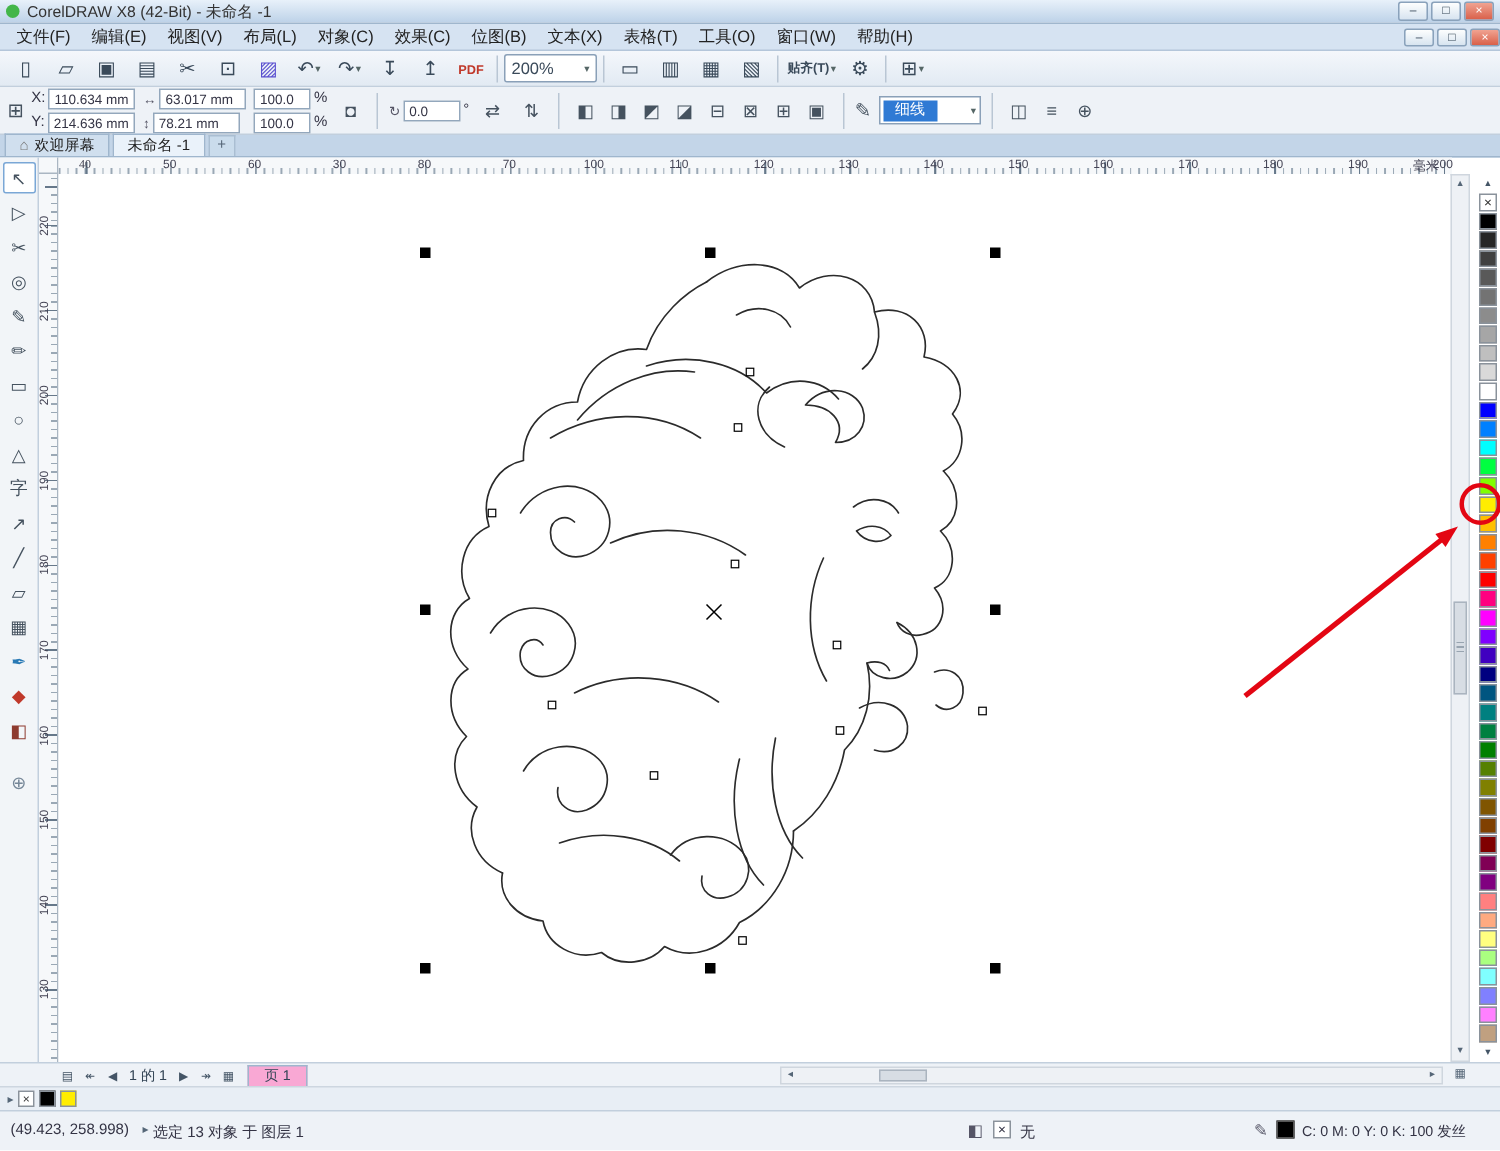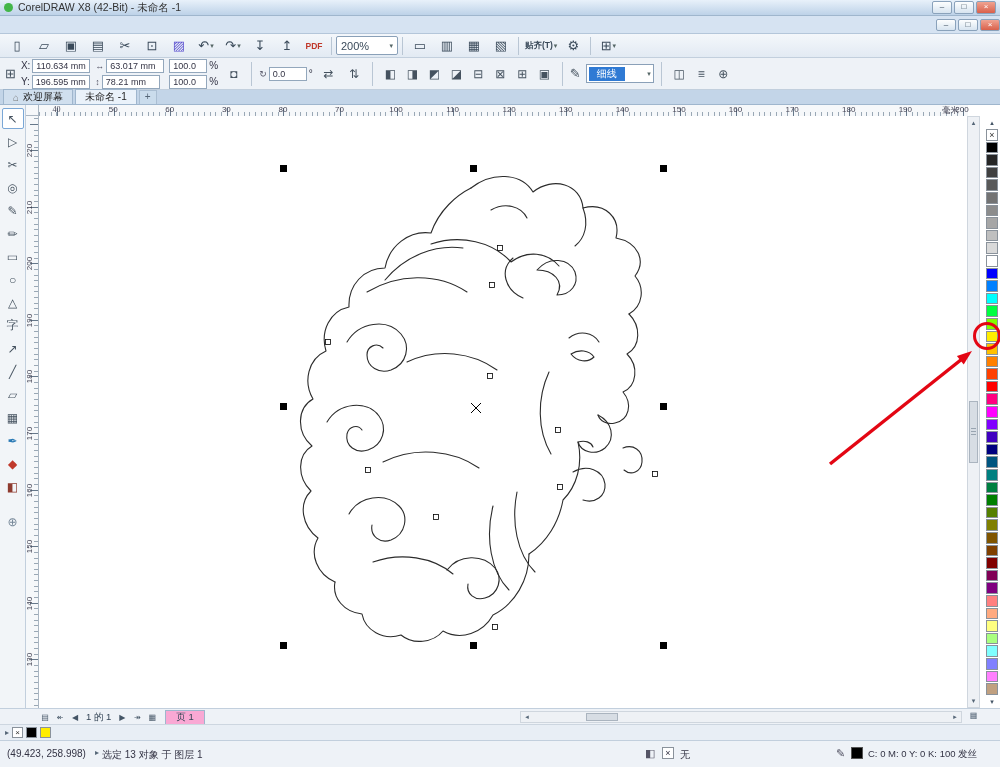--- a/index.html
+++ b/index.html
@@ -151,20 +151,34 @@
   <span class="app-icon"></span>
   <span class="title-text">CorelDRAW X8 (42-Bit) - 未命名 -1</span>
   <span class="win-btns">
     <span class="win-btn">–</span>
     <span class="win-btn">□</span>
     <span class="win-btn close">×</span>
   </span>
 </div>
 
 <div class="menubar">
+  <div id="menu-items">
+      <div class="menu-item">文件(F)</div>
+      <div class="menu-item">编辑(E)</div>
+      <div class="menu-item">视图(V)</div>
+      <div class="menu-item">布局(L)</div>
+      <div class="menu-item">对象(C)</div>
+      <div class="menu-item">效果(C)</div>
+      <div class="menu-item">位图(B)</div>
+      <div class="menu-item">文本(X)</div>
+      <div class="menu-item">表格(T)</div>
+      <div class="menu-item">工具(O)</div>
+      <div class="menu-item">窗口(W)</div>
+      <div class="menu-item">帮助(H)</div>
+    </div>
   <span class="win-btns">
     <span class="win-btn">–</span>
     <span class="win-btn">□</span>
     <span class="win-btn close">×</span>
   </span>
 </div>
 
 <div class="toolbar">
   <div id="toolbar-items">
       <div class="tb-btn">
@@ -241,21 +255,21 @@
 
 <div class="propbar">
   <span class="pb-icon">⊞</span>
   <div class="pb-col">
     <div class="pb-field">
       <span>X:</span>
       <span class="pb-input">110.634 mm</span>
     </div>
     <div class="pb-field">
       <span>Y:</span>
-      <span class="pb-input">196.595 mm</span>
+      <span class="pb-input">214.636 mm</span>
     </div>
   </div>
   <div class="pb-col">
     <div class="pb-field">
       <span class="pb-mini">↔</span>
       <span class="pb-input">63.017 mm</span>
     </div>
     <div class="pb-field">
       <span class="pb-mini">↕</span>
       <span class="pb-input">78.21 mm</span>

